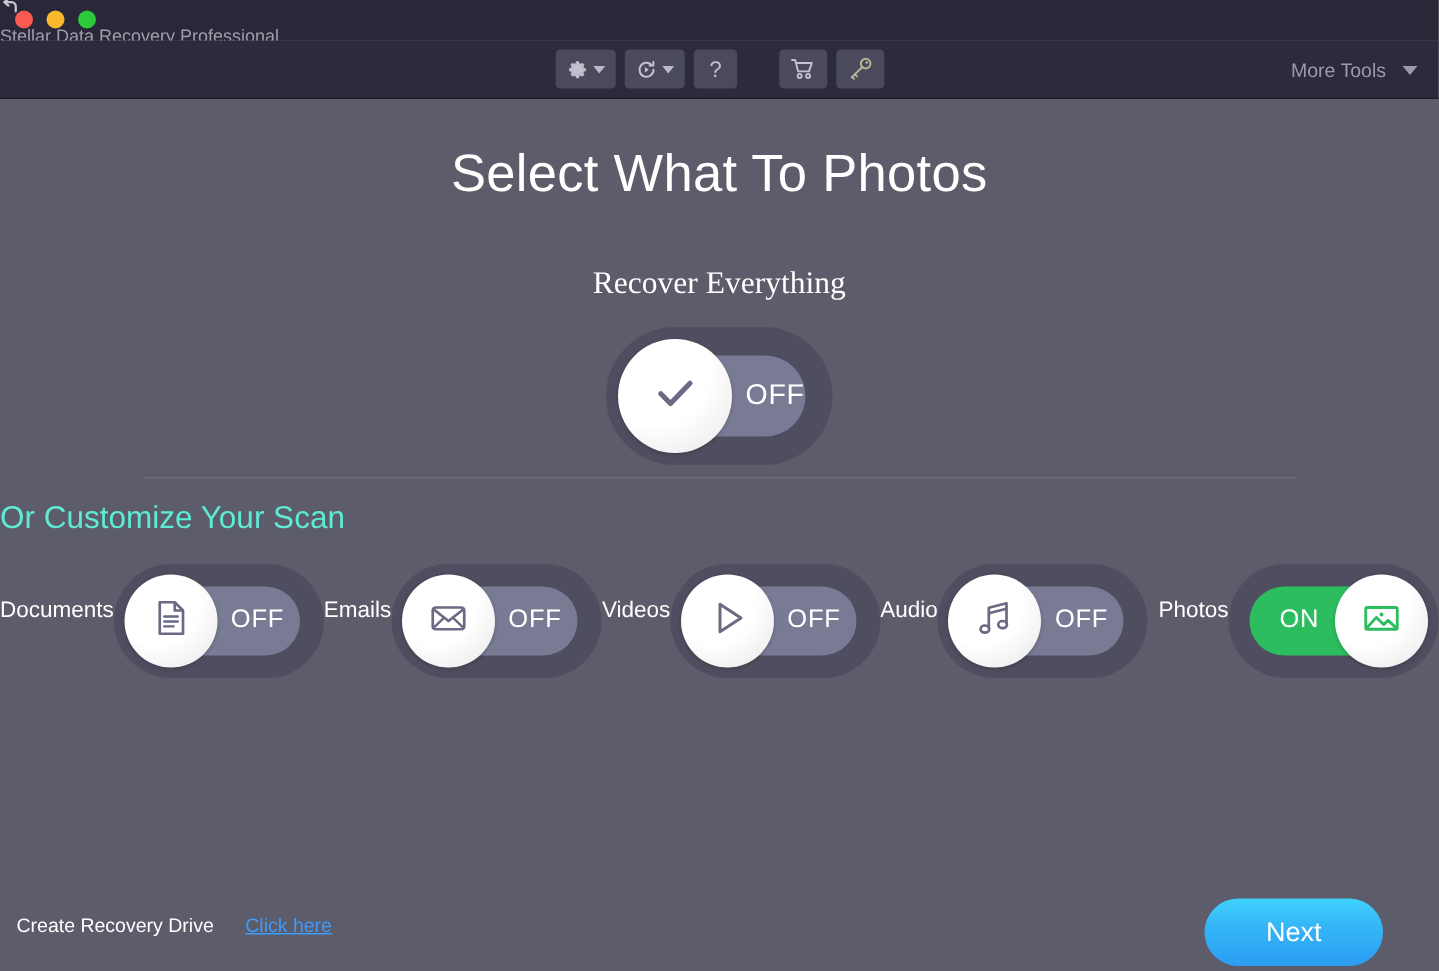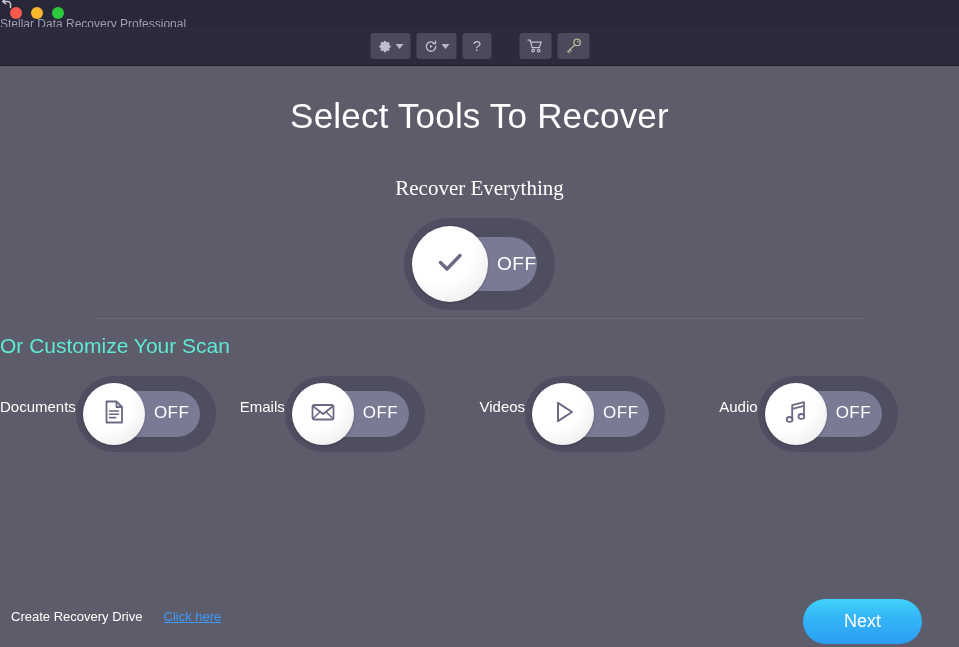--- a/index.html
+++ b/index.html
@@ -296,25 +296,29 @@
             <circle cx="13.4" cy="3.6" r=".85" fill="#b6b694"></circle>
             <path d="M10.4 6.7 L3.3 13.6" fill="none" stroke="#b6b694" stroke-width="1.3" stroke-linecap="round"></path>
             <path d="M5.4 11.5 L6.8 12.9" fill="none" stroke="#b6b694" stroke-width="1.3" stroke-linecap="round"></path>
             <path d="M3.6 13.3 L4.9 14.6" fill="none" stroke="#b6b694" stroke-width="1.3" stroke-linecap="round"></path>
           </svg>
         </span>
       </div>
 
     </div>
 
+    <div class="more-tools">
+      <span>More Tools</span>
+      <span class="caret-sm"></span>
+    </div>
   </div>
 
   <div class="main">
 
-    <div class="h1">Select Tools To Recover</div>
+    <div class="h1">Select What To Photos</div>
     <div class="h2">Recover Everything</div>
 
     <div class="master-wrap">
       <div class="toggle-outer master">
         <div class="toggle-inner"></div>
         <div class="knob">
           <span>
             <svg width="36" height="36" viewBox="0 0 36 36">
               <path d="M8.5 18.5 L15 25 L28 11.5" fill="none" stroke="#6a6a85" stroke-width="3.4" stroke-linecap="round" stroke-linejoin="round"></path>
             </svg>
@@ -389,20 +393,36 @@
                 <path d="M12.2 12.8 L24 9.8" fill="none" stroke="#6a6a85" stroke-width="1.8"></path>
                 <ellipse cx="9.6" cy="23.4" rx="2.9" ry="2.4" fill="none" stroke="#6a6a85" stroke-width="1.8"></ellipse>
                 <ellipse cx="21.4" cy="20.4" rx="2.9" ry="2.4" fill="none" stroke="#6a6a85" stroke-width="1.8"></ellipse>
               </svg>
             </span>
           </div>
           <div class="state-label">OFF</div>
         </div>
       </div>
 
+      <div class="cat">
+        <div class="cat-label">Photos</div>
+        <div class="toggle-outer small on">
+          <div class="toggle-inner"></div>
+          <div class="knob">
+            <span>
+              <svg width="32" height="32" viewBox="0 0 32 32">
+                <rect x="5.5" y="9" width="21" height="14.5" rx="1" fill="none" stroke="#2bbd5e" stroke-width="1.9"></rect>
+                <circle cx="16" cy="13.6" r="1.35" fill="#2bbd5e"></circle>
+                <path d="M6.2 22.6 L12.6 15.6 L17.4 20.4 L20.4 17.6 L25.8 22.6" fill="none" stroke="#2bbd5e" stroke-width="1.9" stroke-linecap="round" stroke-linejoin="round"></path>
+              </svg>
+            </span>
+          </div>
+          <div class="state-label">ON</div>
+        </div>
+      </div>
 
     </div>
   </div>
 
   <div class="footer">
     <div class="footer-left">
       <span class="rec-drive-text">Create Recovery Drive</span>
       <a class="click-here" href="#">Click here</a>
     </div>
     <button class="next-btn">Next</button>

